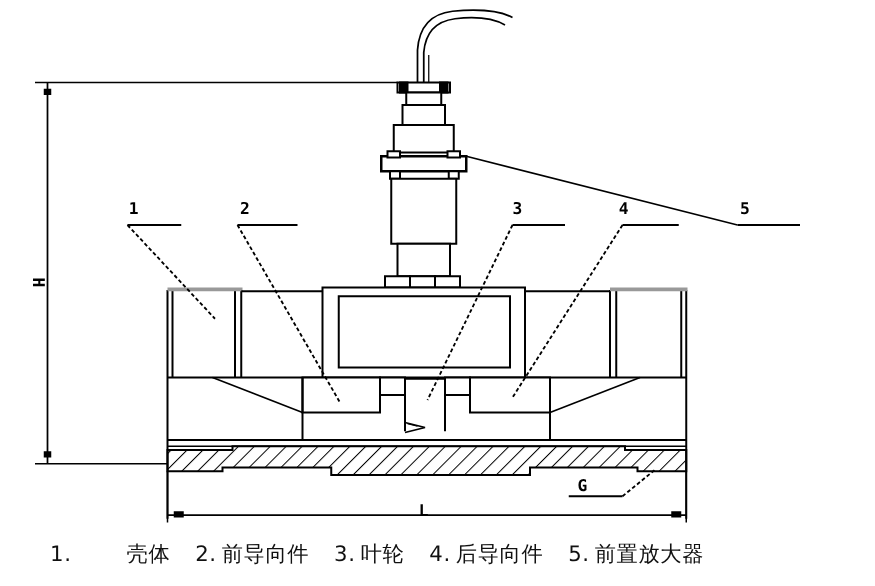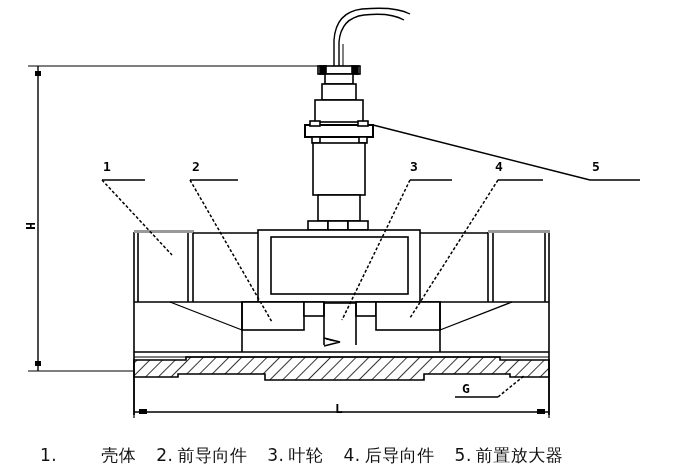--- a/index.html
+++ b/index.html
@@ -1,19 +1,19 @@
 <!DOCTYPE html>
 <html><head>
 <meta charset="utf-8">
 <style>
   html, body { margin:0; padding:0; background:#ffffff; }
   body { width:700px; height:469px; position:relative; overflow:hidden; font-family:"DejaVu Sans", sans-serif; }
   #diagram { position:absolute; left:0; top:0; width:700px; height:469px; }
   .lbl { font-family:"DejaVu Sans Mono", monospace; font-size:13px; font-weight:bold; fill:#000; }
-  .caption { position:absolute; left:40px; top:432px; width:660px; font-family:"DejaVu Sans", sans-serif; font-size:17px; color:#111; white-space:nowrap; letter-spacing:0.5px;margin-top:12px; }
+  .caption { position:absolute; left:40px; top:432px; width:660px; font-family:"DejaVu Sans", sans-serif; font-size:17px; color:#111; white-space:nowrap; letter-spacing:0.5px; }
   .caption span { display:inline-block; }
   .cap-num { margin-right:4px; }
   .cap-gap { width:40px; }
   .cap-sep { width:14px; }
 </style>
 </head>
 <body>
 
 <svg id="diagram" viewBox="0 0 700 469" xmlns="http://www.w3.org/2000/svg">
   <defs>

